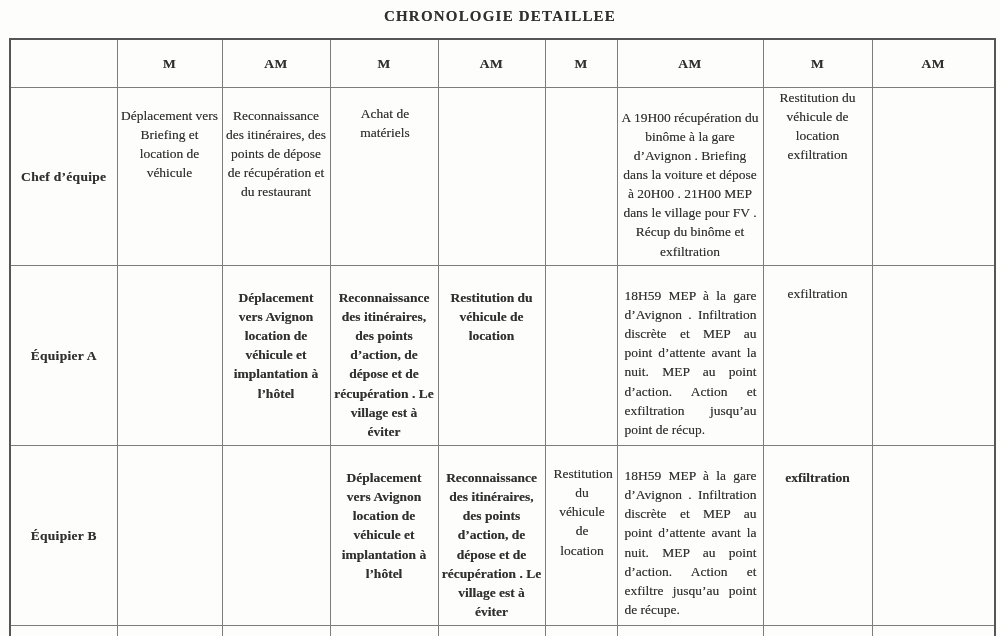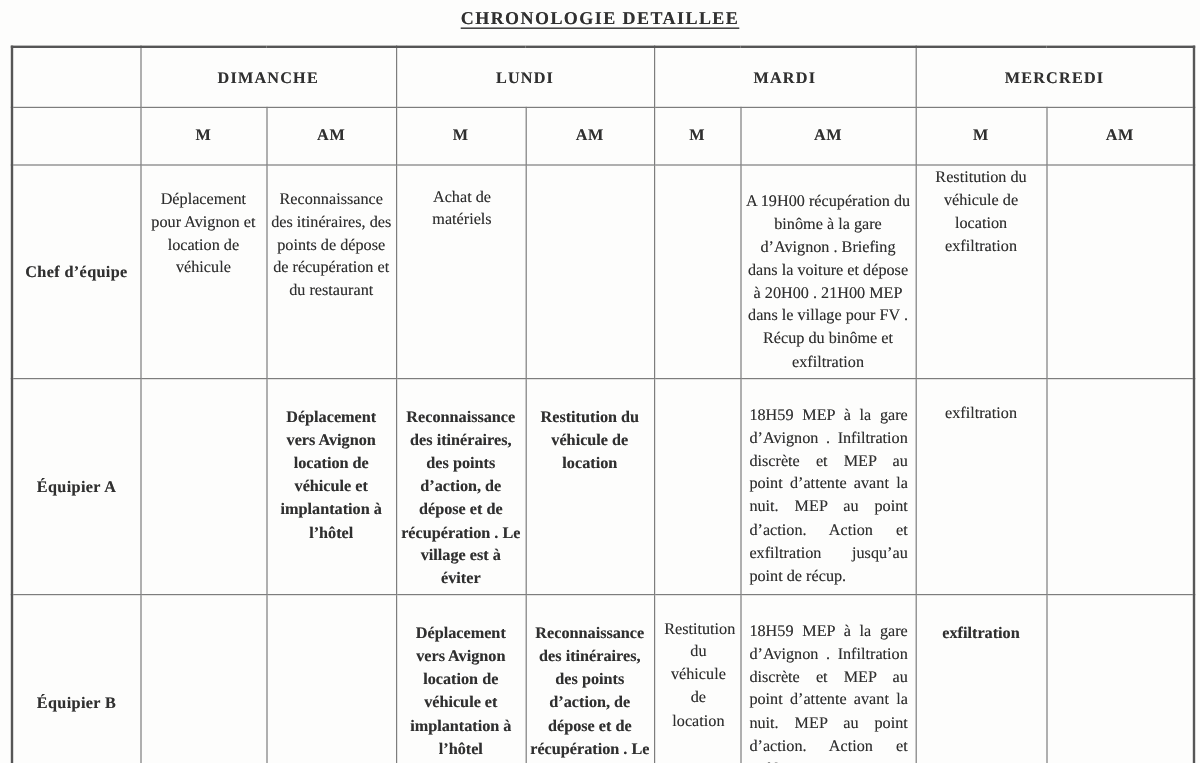--- a/index.html
+++ b/index.html
@@ -20,21 +20,20 @@
   .title-wrap{
     width:1000px;
     text-align:center;
     padding-top:7px;
   }
   .doc-title{
     display:inline-block;
     font-size:15px;
     font-weight:bold;
     letter-spacing:1.2px;
-    text-decoration:underline;
     text-underline-offset:3px;
     text-shadow:0 0 .4px rgba(50,50,50,.55);
   }
   table.chrono{
     margin:13px 0 0 9px;
     width:985px;
     border-collapse:collapse;
     table-layout:fixed;
     border:2px solid var(--outer);
   }
@@ -99,43 +98,36 @@
       <col style="width:108px">
     <col style="width:108px">
       <col style="width:107px">
       <col style="width:72px">
     <col style="width:146px">
       <col style="width:109px">
       <col style="width:123px">
   </colgroup>
 
   <tbody>
-      <tr class="h1">
-    <td class="lbl"></td>
-    <td class="day-h" colspan="2">DIMANCHE</td>
-    <td class="day-h" colspan="2">LUNDI</td>
-    <td class="day-h" colspan="2">MARDI</td>
-    <td class="day-h" colspan="2">MERCREDI</td>
-  </tr>
 
   <tr class="h2">
     <td></td>
     <td class="per-h">M</td>
     <td class="per-h">AM</td>
     <td class="per-h">M</td>
     <td class="per-h">AM</td>
     <td class="per-h">M</td>
     <td class="per-h">AM</td>
     <td class="per-h">M</td>
     <td class="per-h">AM</td>
   </tr>
 
   <tr class="r1">
     <td class="lbl">Chef d’équipe</td>
-    <td class="c">Déplacement pour Avignon et location de véhicule</td>
+    <td class="c">Déplacement vers Briefing et location de véhicule</td>
     <td class="c">Reconnaissance des itinéraires, des points de dépose de récupération  et du restaurant</td>
     <td class="l">Achat de matériels</td>
     <td class="c"></td>
     <td class="c"></td>
     <td class="c pt-sm">A 19H00 récupération du binôme à la gare d’Avignon . Briefing dans la voiture et dépose à 20H00 . 21H00 MEP dans le village pour FV . Récup du binôme et exfiltration</td>
     <td class="c pt-md">Restitution du véhicule de location exfiltration</td>
     <td class="c"></td>
   </tr>
 
   <tr class="r2">

